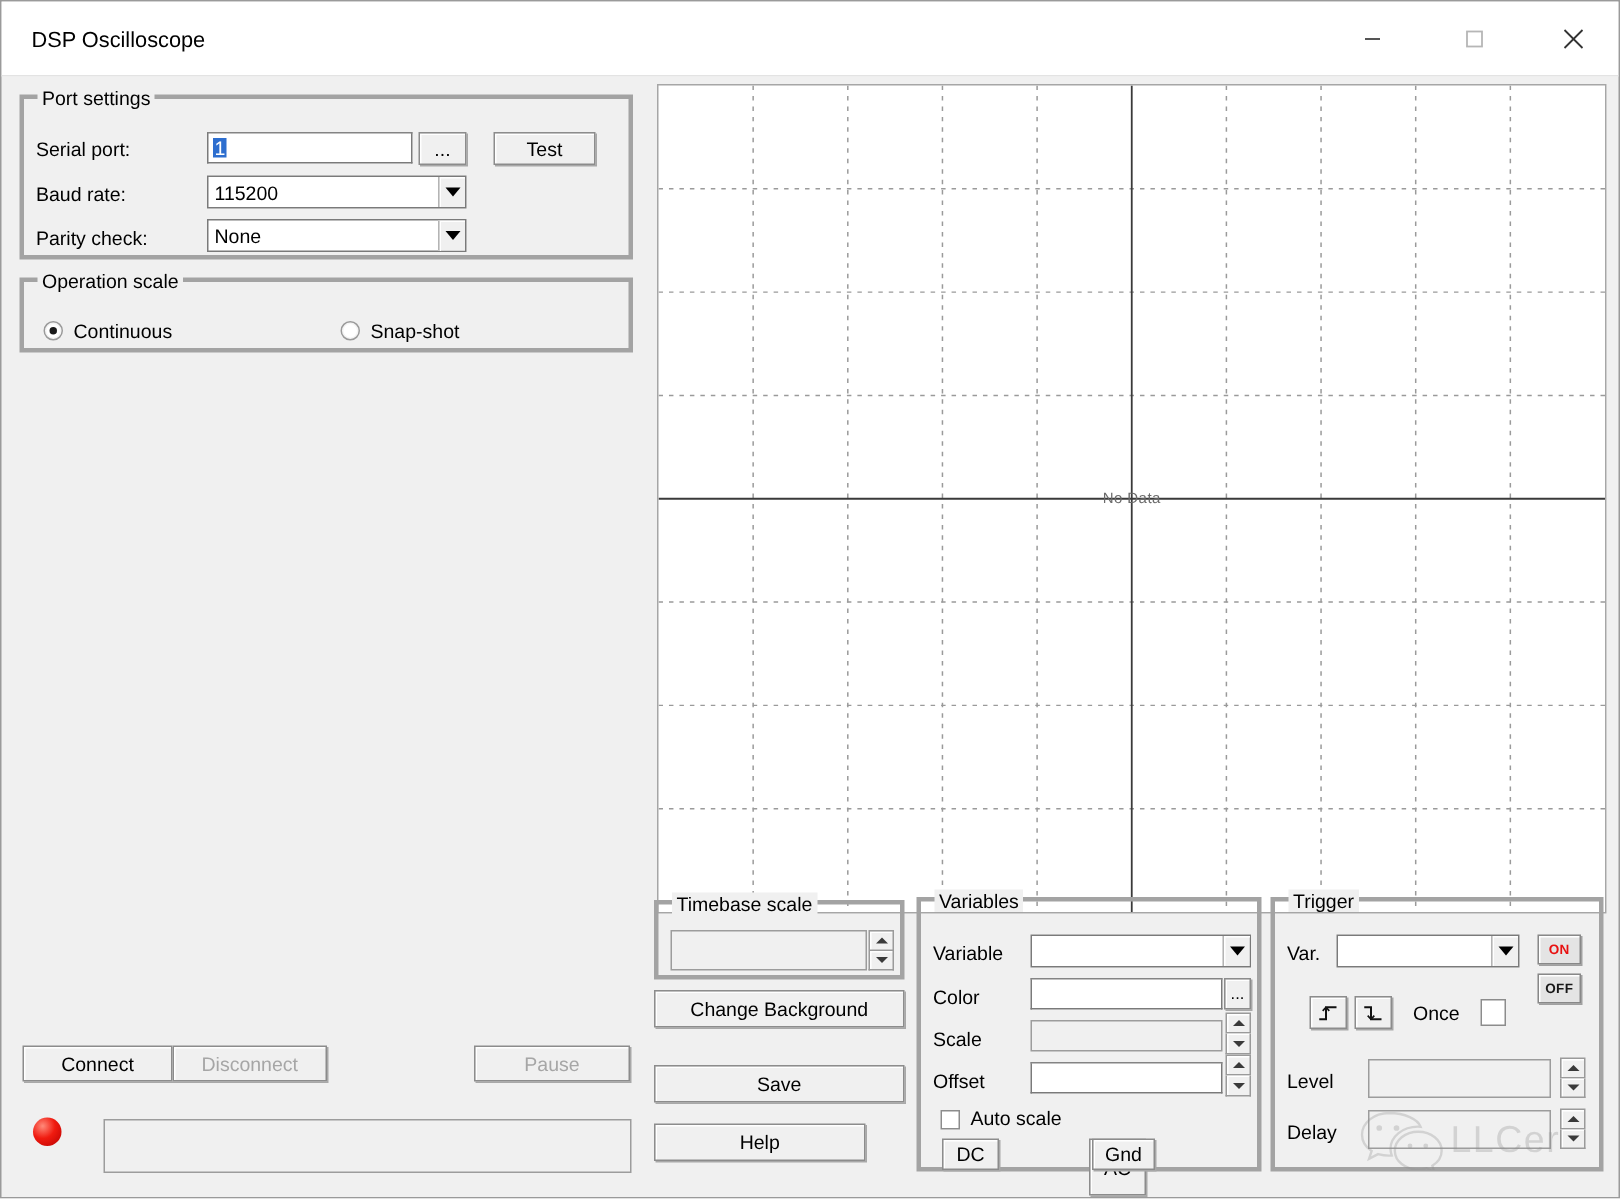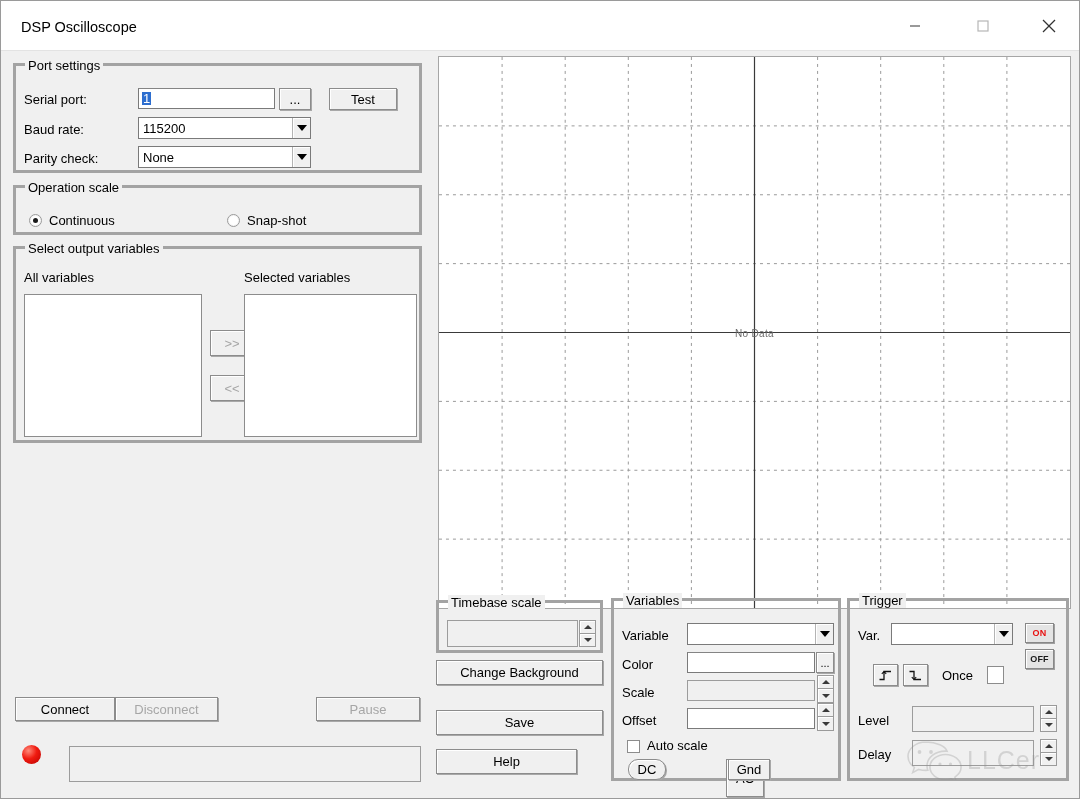--- a/index.html
+++ b/index.html
@@ -331,32 +331,20 @@
         <div class="dot"></div>
     </div>
     <div class="lbl" style="left:33px; top:25px;">Continuous</div>
 
     <div class="radio" style="left:211px; top:26px;">
       <div class="ring"></div>
     </div>
     <div class="lbl" style="left:231px; top:25px;">Snap-shot</div>
   </div>
 
-  <div class="groupbox" style="left:12px; top:245px; width:409px; height:197px;">
-    <div class="gb-title">Select output variables</div>
-
-    <div class="lbl" style="left:8px; top:21px;">All variables</div>
-    <div class="listbox" style="left:8px; top:45px; width:178px; height:143px;"></div>
-
-    <div class="btn disabled" style="left:194px; top:81px; width:44px; height:26px;">&gt;&gt;</div>
-    <div class="btn disabled" style="left:194px; top:126px; width:44px; height:26px;">&lt;&lt;</div>
-
-    <div class="lbl" style="left:228px; top:21px;">Selected variables</div>
-    <div class="listbox" style="left:228px; top:45px; width:173px; height:143px;"></div>
-  </div>
 
 
   <div class="btn" style="left:14px; top:696px; width:100px; height:24px;">Connect</div>
   <div class="btn disabled" style="left:114px; top:696px; width:103px; height:24px;">Disconnect</div>
   <div class="btn disabled" style="left:315px; top:696px; width:104px; height:24px;">Pause</div>
 
   <div id="led"></div>
   <div class="textbox flat-grey" style="left:68px; top:745px; width:352px; height:36px;">
     <span></span>
   </div>
@@ -441,21 +429,21 @@
           <span class="sp-up"></span>
         </div>
       <div class="sb">
           <span class="sp-dn"></span>
         </div>
     </div>
 
     <div class="checkbox" style="left:13px; top:139px;"></div>
     <div class="lbl" style="left:33px; top:137px;">Auto scale</div>
 
-    <div class="btn" style="left:14px; top:158px; width:38px; height:21px;border-radius:10px;">DC</div>
+    <div class="btn" style="left:14px; top:158px; width:38px; height:21px;">DC</div>
     <div class="btn" style="left:64px; top:158px; width:38px; height:38px;margin-left:48px;">AC</div>
     <div class="btn" style="left:114px; top:158px; width:42px; height:21px;">Gnd</div>
   </div>
 
   <div class="groupbox" style="left:846px; top:597px; width:222px; height:183px;">
     <div class="gb-title">Trigger</div>
 
     <div class="lbl" style="left:8px; top:27px;">Var.</div>
     <div class="combo" style="left:41px; top:22px; width:122px; height:22px;">
       <span class="cb-text"></span>

